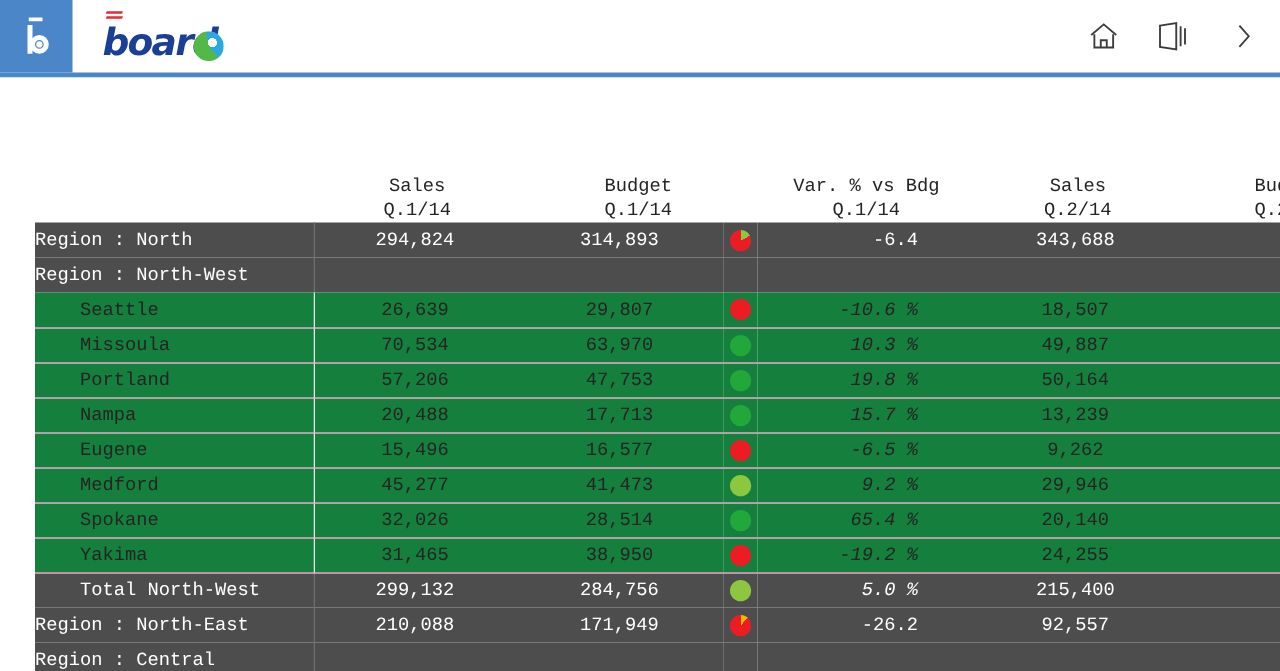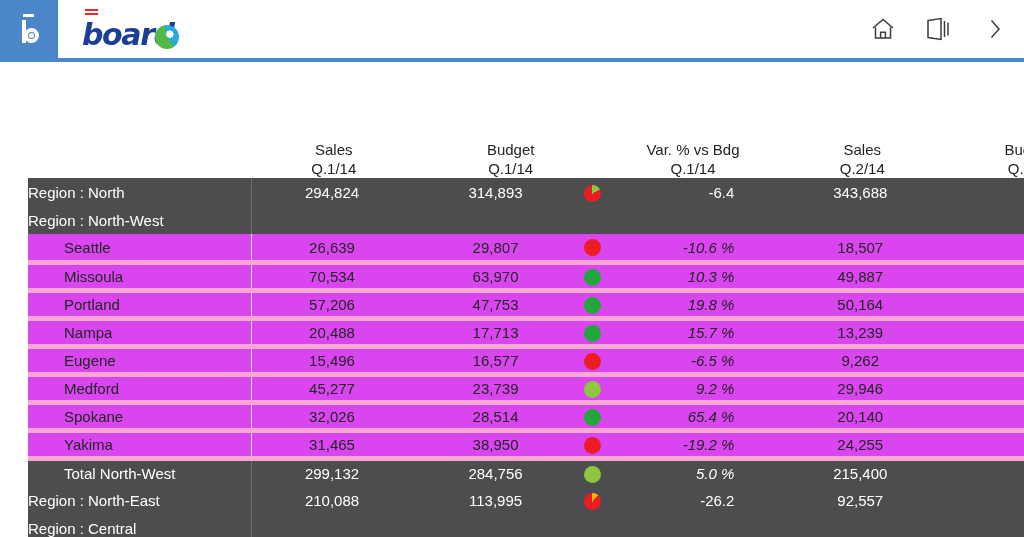--- a/index.html
+++ b/index.html
@@ -92,20 +92,21 @@
     color: #3d3d3d; cursor: pointer;
   }
   .topnav-btn svg { display: block; }
 
   
   .grid {
     position: absolute; left: 0; top: 62px;
     width: 1024px; height: 475px;
     background: #ffffff;
     overflow: hidden;
+    font-family: Liberation Mono, monospace;
   }
   .grid-table {
     position: absolute; left: 28px; top: 78px;
     width: 1080px;
     border-collapse: collapse;
     table-layout: fixed;
   }
   .grid-table col.c-label { width: 205px; }
   .grid-table col.c-num   { width: 150px; }
   .grid-table col.c-pie   { width: 24px; }
@@ -126,22 +127,22 @@
     font-size: 15px;
     text-align: center;
     padding-bottom: 6px;
     vertical-align: bottom;
   }
   thead th .h1 { display: block; line-height: 1.28; }
   thead th .h2 { display: block; line-height: 1.28; }
   thead th.blank { }
 
   tbody tr.data-row td {
-    background: #d946ef;
-    border-bottom: 5px solid #f9a8d4;
+    background: #15803d;
+    border-bottom: 1px solid #f9a8d4;
     height: 28px;
   }
   tbody tr.dark td {
     background: #4d4d4d;
     color: #ffffff;
     border-bottom: none;
     height: 28px;
   }
   tbody tr.dark td.lbl { border-right: 1px solid #6f6f6f; }
   tbody tr.data-row td.lbl { border-right: 1px solid #e9e9e9; }
@@ -317,21 +318,21 @@
           <td class="num">15,496</td>
           <td class="num">16,577</td>
           <td class="pie"><span class="dot dot-red"></span></td>
           <td class="var">-6.5 %</td>
           <td class="num">9,262</td>
           <td class="num"></td>
         </tr>
         <tr class="data-row">
           <td class="lbl indent"><span>Medford</span></td>
           <td class="num">45,277</td>
-          <td class="num">23,739</td>
+          <td class="num">41,473</td>
           <td class="pie"><span class="dot dot-lime"></span></td>
           <td class="var">9.2 %</td>
           <td class="num">29,946</td>
           <td class="num"></td>
         </tr>
         <tr class="data-row">
           <td class="lbl indent"><span>Spokane</span></td>
           <td class="num">32,026</td>
           <td class="num">28,514</td>
           <td class="pie"><span class="dot dot-green"></span></td>
@@ -353,21 +354,21 @@
           <td class="num">299,132</td>
           <td class="num">284,756</td>
           <td class="pie"><span class="dot dot-lime"></span></td>
           <td class="var">5.0 %</td>
           <td class="num">215,400</td>
           <td class="num"></td>
         </tr>
         <tr class="dark">
           <td class="lbl"><span class="sign">+</span><span>Region : North-East</span></td>
           <td class="num">210,088</td>
-          <td class="num">113,995</td>
+          <td class="num">171,949</td>
           <td class="pie"><span class="dot dot-pie-red-yellow"></span></td>
           <td class="var plain">-26.2</td>
           <td class="num">92,557</td>
           <td class="num"></td>
         </tr>
         <tr class="dark">
           <td class="lbl"><span class="sign">-</span><span>Region : Central</span></td>
           <td class="num"></td>
           <td class="num"></td>
           <td class="pie"></td>

